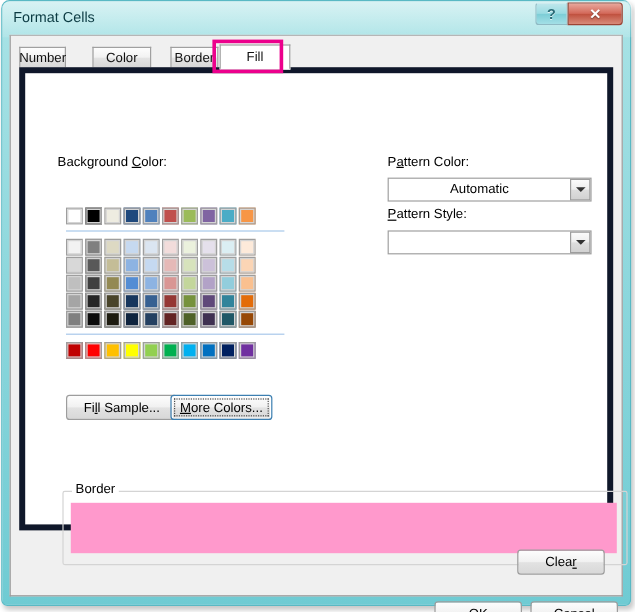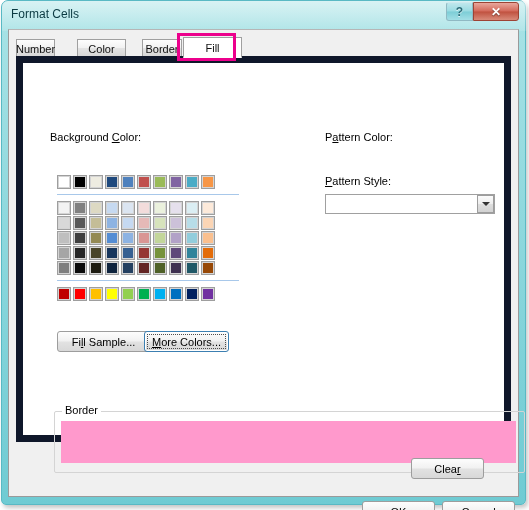--- a/index.html
+++ b/index.html
@@ -137,21 +137,21 @@
     border: 1px solid #a0a0a0;
     border-bottom: 1px solid #ffffff;
     z-index: 5;
   }
   #tab-pane {
     position: absolute;
     left: 7px; top: 26px;
     width: 495px;
     height: 386px;
     background: #ffffff;
-    border: 7px solid #0f172a;
+    border: 5px solid #0f172a;
     box-sizing: border-box;
   }
 
   
   #fill-highlight {
     position: absolute;
     left: 177px; top: 33px;
     width: 59px;
     height: 28px;
     border: 3px solid #ec008c;
@@ -305,21 +305,21 @@
   #sample-swatch {
     position: absolute;
     left: 38px; top: 358px;
     width: 455px;
     height: 42px;
   }
 
   
   #clear-btn {
     position: absolute;
-    left: 402px; top: 428px;
+    left: 422px; top: 428px;
     width: 73px;
     height: 21px;
   }
 
   
   #ok-btn     { left: 353px; top: 471px; width: 73px; height: 22px; }
   #cancel-btn { left: 433px; top: 471px; width: 73px; height: 22px; }
 </style>
 </head>
 <body>
@@ -446,20 +446,26 @@
           <u>l</u>
           <span>l Sample...</span>
         </div>
       <div class="btn focused" id="more-colors-btn">
           <span class="focus-ring"></span>
           <u>M</u>
           <span>ore Colors...</span>
         </div>
 
       <div class="field-label" style="left:302px; top:68px;"><span>P</span><u>a</u><span>ttern Color:</span></div>
+      <div class="combo" id="pattern-color-combo">
+        <div class="combo-value">Automatic</div>
+        <div class="combo-arrow">
+            <span class="tri"></span>
+          </div>
+      </div>
 
       <div class="field-label" style="left:302px; top:112px;"><u>P</u><span>attern Style:</span></div>
       <div class="combo" id="pattern-style-combo">
         <div class="combo-value"></div>
         <div class="combo-arrow">
             <span class="tri"></span>
           </div>
       </div>
 
       <div id="sample-group"></div>

